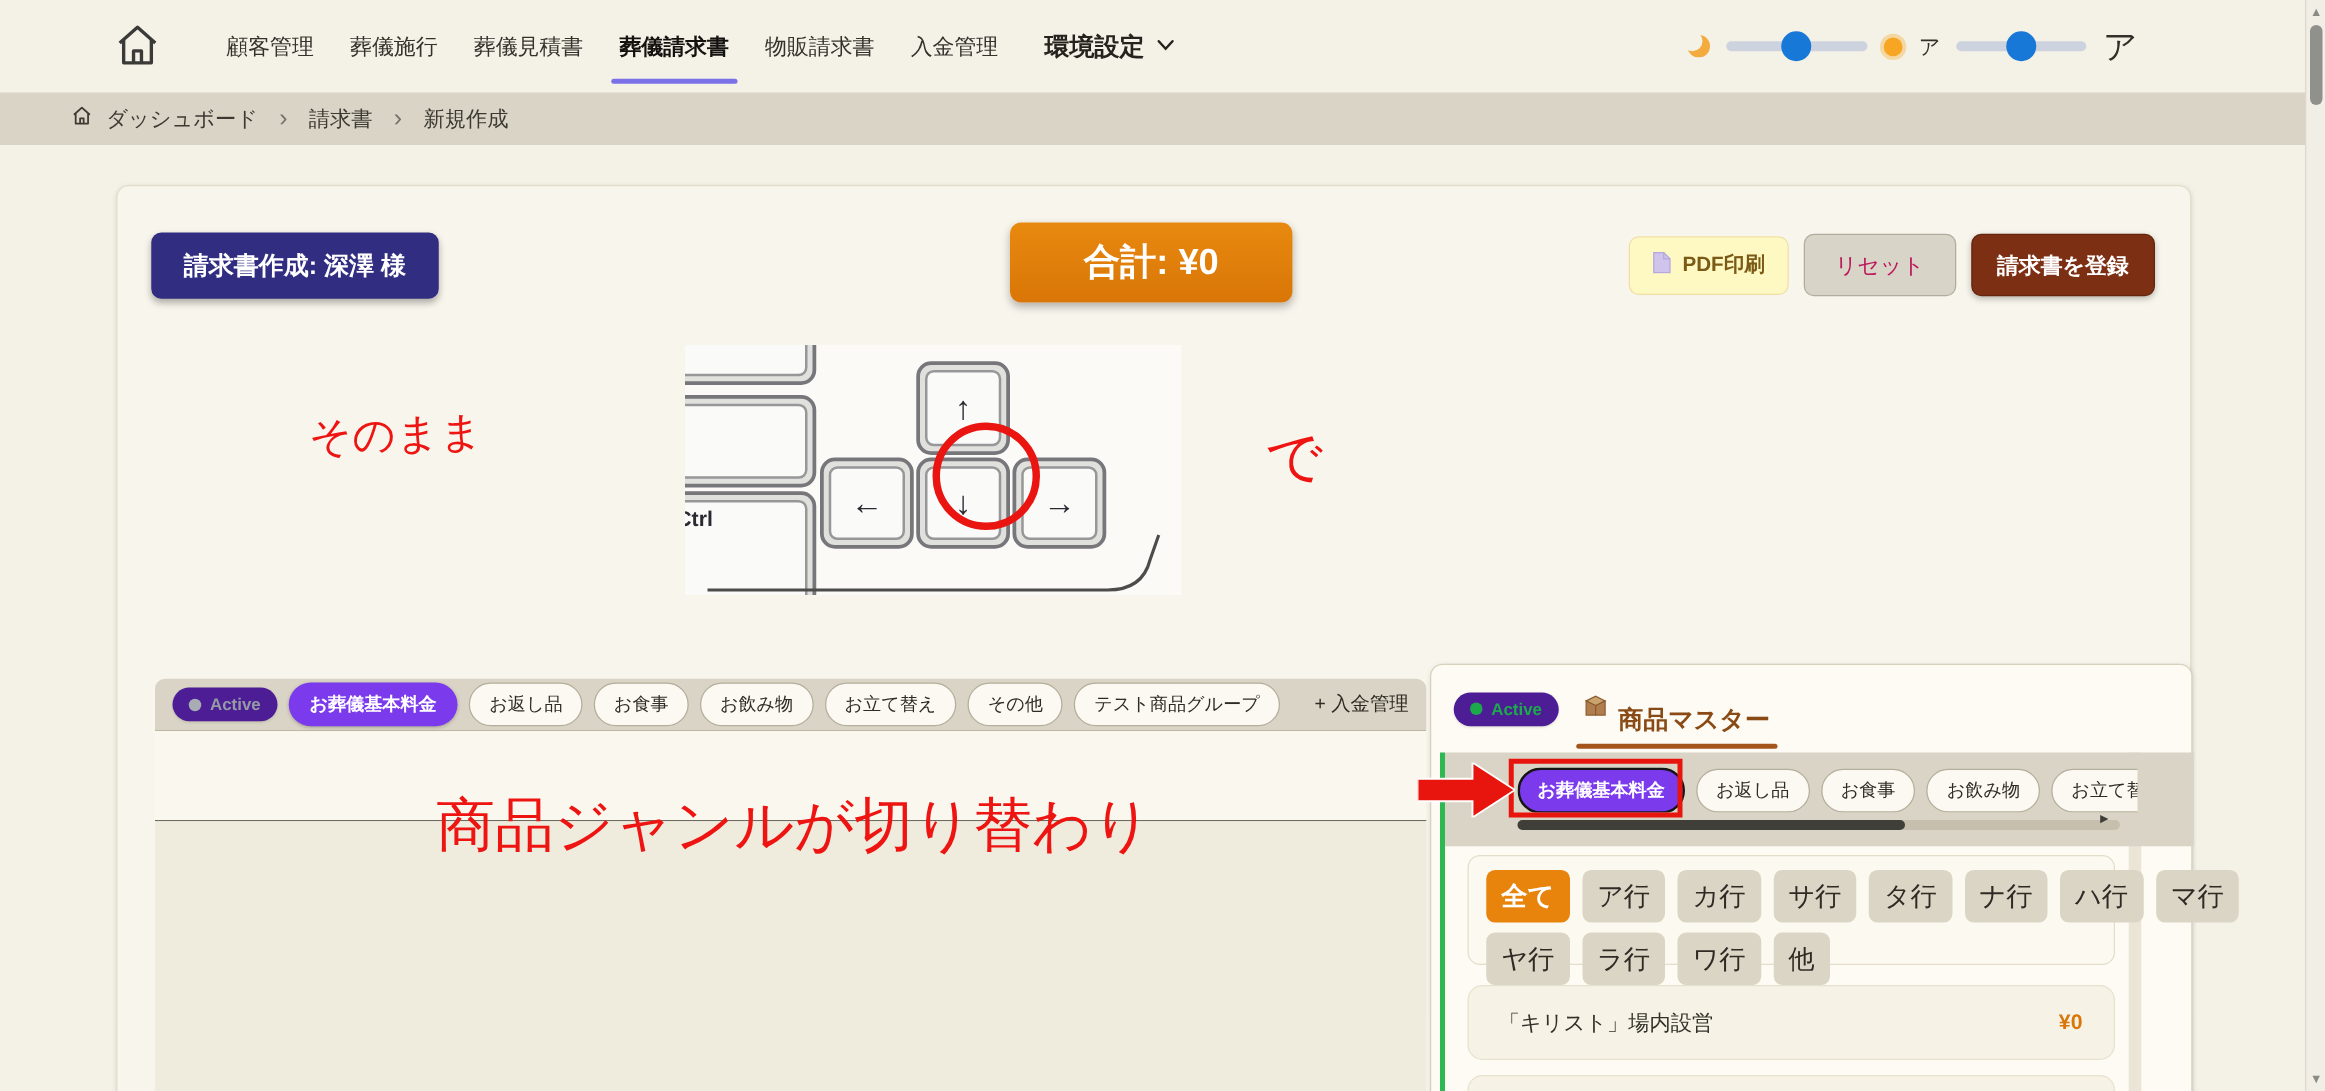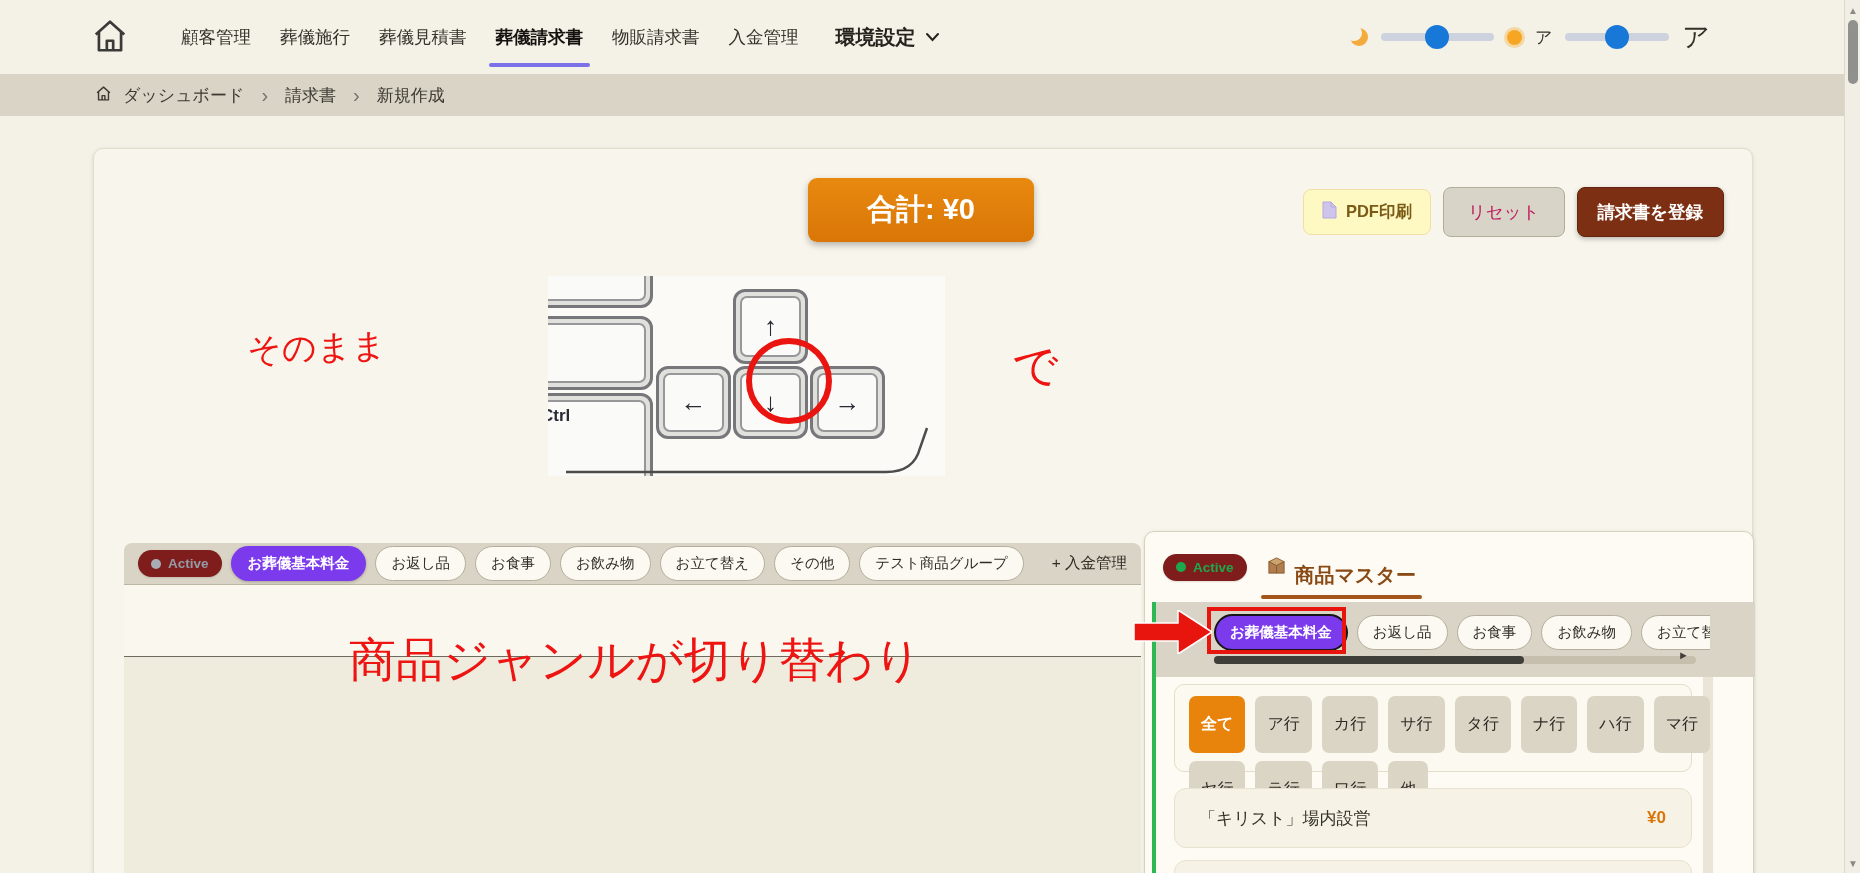--- a/index.html
+++ b/index.html
@@ -29,21 +29,21 @@
   .sun { width:15px; height:15px; border-radius:50%; background:#f6a623;
     box-shadow:0 0 0 3px rgba(246,166,35,.35); }
   .slider { position:relative; height:8px; background:#ccd3de; border-radius:4px; }
   .slider.s1 { width:113px; } .slider.s2 { width:104px; }
   .slider-thumb { position:absolute; top:-8px; width:24px; height:24px;
     background:#1878d8; border-radius:50%; cursor:pointer; }
   .a-small { font-size:17px; color:#33302a; }
   .a-large { font-size:27px; color:#33302a; }
   
   .breadcrumb { position:absolute; left:0; top:74px; width:1860px; height:42px;
-    background:#d9d4c5; display:flex; align-items:center; padding-left:95px; gap:11px; }
+    background:#d9d4c5; display:flex; align-items:center; padding-left:57px; gap:11px; }
   .bc-item { font-size:17px; color:#3c3933; cursor:pointer; white-space:nowrap; }
   .bc-sep { font-size:20px; color:#76716a; padding:0 6px; }
   
   .card { position:absolute; left:93px; top:148px; width:1660px; height:760px;
     background:#f8f5ec; border:1px solid #e3ddca; border-radius:10px;
     box-shadow:0 1px 4px rgba(0,0,0,.10); }
   .title-badge { position:absolute; left:27px; top:37px; background:#312e81; color:#fff;
     font-size:20px; font-weight:bold; padding:13px 26px; border-radius:8px;
     box-shadow:0 3px 6px rgba(0,0,0,.30); white-space:nowrap; }
   .total-badge { position:absolute; left:714px; top:29px; width:226px; height:64px;
@@ -76,21 +76,21 @@
   
   .ann { position:absolute; color:#ee1411; white-space:nowrap; }
   .ann-sonomama { left:153px; top:176px; font-size:34px; transform:rotate(-2deg); }
   .ann-de { left:919px; top:188px; font-size:45px; transform:rotate(-7deg); }
   .ann-genre { left:255px; top:480px; font-size:47px; z-index:6; }
   
   .tabbar { position:absolute; left:30px; top:394px; width:1017px; height:42px;
     background:#d9d4c5; border-radius:8px 8px 0 0; border-bottom:1px solid #bdb6a4;
     display:flex; align-items:center; padding:0 14px; gap:9px; }
   .status-pill { display:flex; align-items:center; gap:7px; border-radius:999px;
-    padding:6px 13px; background:#7f1d1d; box-shadow:0 1px 2px rgba(0,0,0,.12); }
+    padding:6px 13px; background:#4c1d95; box-shadow:0 1px 2px rgba(0,0,0,.12); }
   .dot { width:10px; height:10px; border-radius:50%; }
   .dot-gray { background:#a8adb5; } .dot-green { background:#1ca94c; }
   .status-txt { font-size:13.5px; font-weight:bold; }
   .txt-gray { color:#959ba5; } .txt-green { color:#1ca94c; }
   .pill { border-radius:999px; padding:7px 15px; font-size:14.5px; white-space:nowrap;
     cursor:pointer; background:#fbf9f2; border:1.5px solid #b5ae9c; color:#2f2b24; }
   .pill-purple { background:#7c3aed; color:#fff; font-weight:bold; border:none;
     padding:8px 17px; box-shadow:0 1px 3px rgba(0,0,0,.25); }
   .tab-spacer { flex:1; }
   .manual-add { font-size:15.5px; color:#2f2b24; cursor:pointer; white-space:nowrap; }
@@ -128,21 +128,21 @@
     cursor:pointer; }
   .vscroll-track { position:absolute; left:558px; top:70px; width:10px; height:308px;
     background:#eae5d6; cursor:pointer; }
   .vscroll-up { position:absolute; left:558px; top:72px; font-size:10px; color:#6b6b66;
     cursor:pointer; }
   .vscroll-thumb { position:absolute; left:559px; top:84px; width:9px; height:58px;
     background:#46443f; border-radius:4px; cursor:pointer; }
   .filter-card { position:absolute; left:29px; top:152px; width:518px; height:88px;
     background:#fcf9f0; border:1px solid #e3ddc9; border-radius:10px; padding:11px 14px; }
   .filter-row { display:flex; gap:10px; margin-bottom:8px; }
-  .fbtn { border:none; border-radius:7px; padding:18px 12px; font-size:16px;
+  .fbtn { border:none; border-radius:7px; padding:7px 12px; font-size:21px;
     font-family:Liberation Mono, monospace; background:#dbd5c6; color:#2f2b24; cursor:pointer;
     white-space:nowrap; }
   .fbtn-active { background:#e8830c; color:#fff; font-weight:bold; }
   .item-card { position:absolute; left:29px; width:518px; height:60px;
     background:#f6f2e5; border:1px solid #e7e1cf; border-radius:12px;
     display:flex; align-items:center; justify-content:space-between; padding:0 25px;
     cursor:pointer; }
   .item-card.c1 { top:256px;padding-left:24px; } .item-card.c2 { top:328px; height:44px; }
   .item-name { font-size:17px; color:#33302a; white-space:nowrap; }
   .item-price { font-size:17px; font-weight:bold; color:#d97607; }
@@ -209,20 +209,21 @@
     </span>
     <span class="bc-item">ダッシュボード</span>
     <span class="bc-sep">›</span>
     <span class="bc-item">請求書</span>
     <span class="bc-sep">›</span>
     <span class="bc-item">新規作成</span>
   </div>
 
   <main class="card">
 
+    <div class="title-badge">請求書作成: 深澤 様</div>
     <div class="total-badge">合計: ¥0</div>
 
     <div class="actions">
       <button class="btn btn-pdf">
         <span>
           <svg width="15" height="18" viewBox="0 0 15 18">
               <path d="M1 1 H9 L14 6 V17 H1 Z" fill="#cfc5ec" stroke="#b4a8dd"></path>
               <path d="M9 1 V6 H14" fill="none" stroke="#b4a8dd"></path>
             </svg>
         </span>

